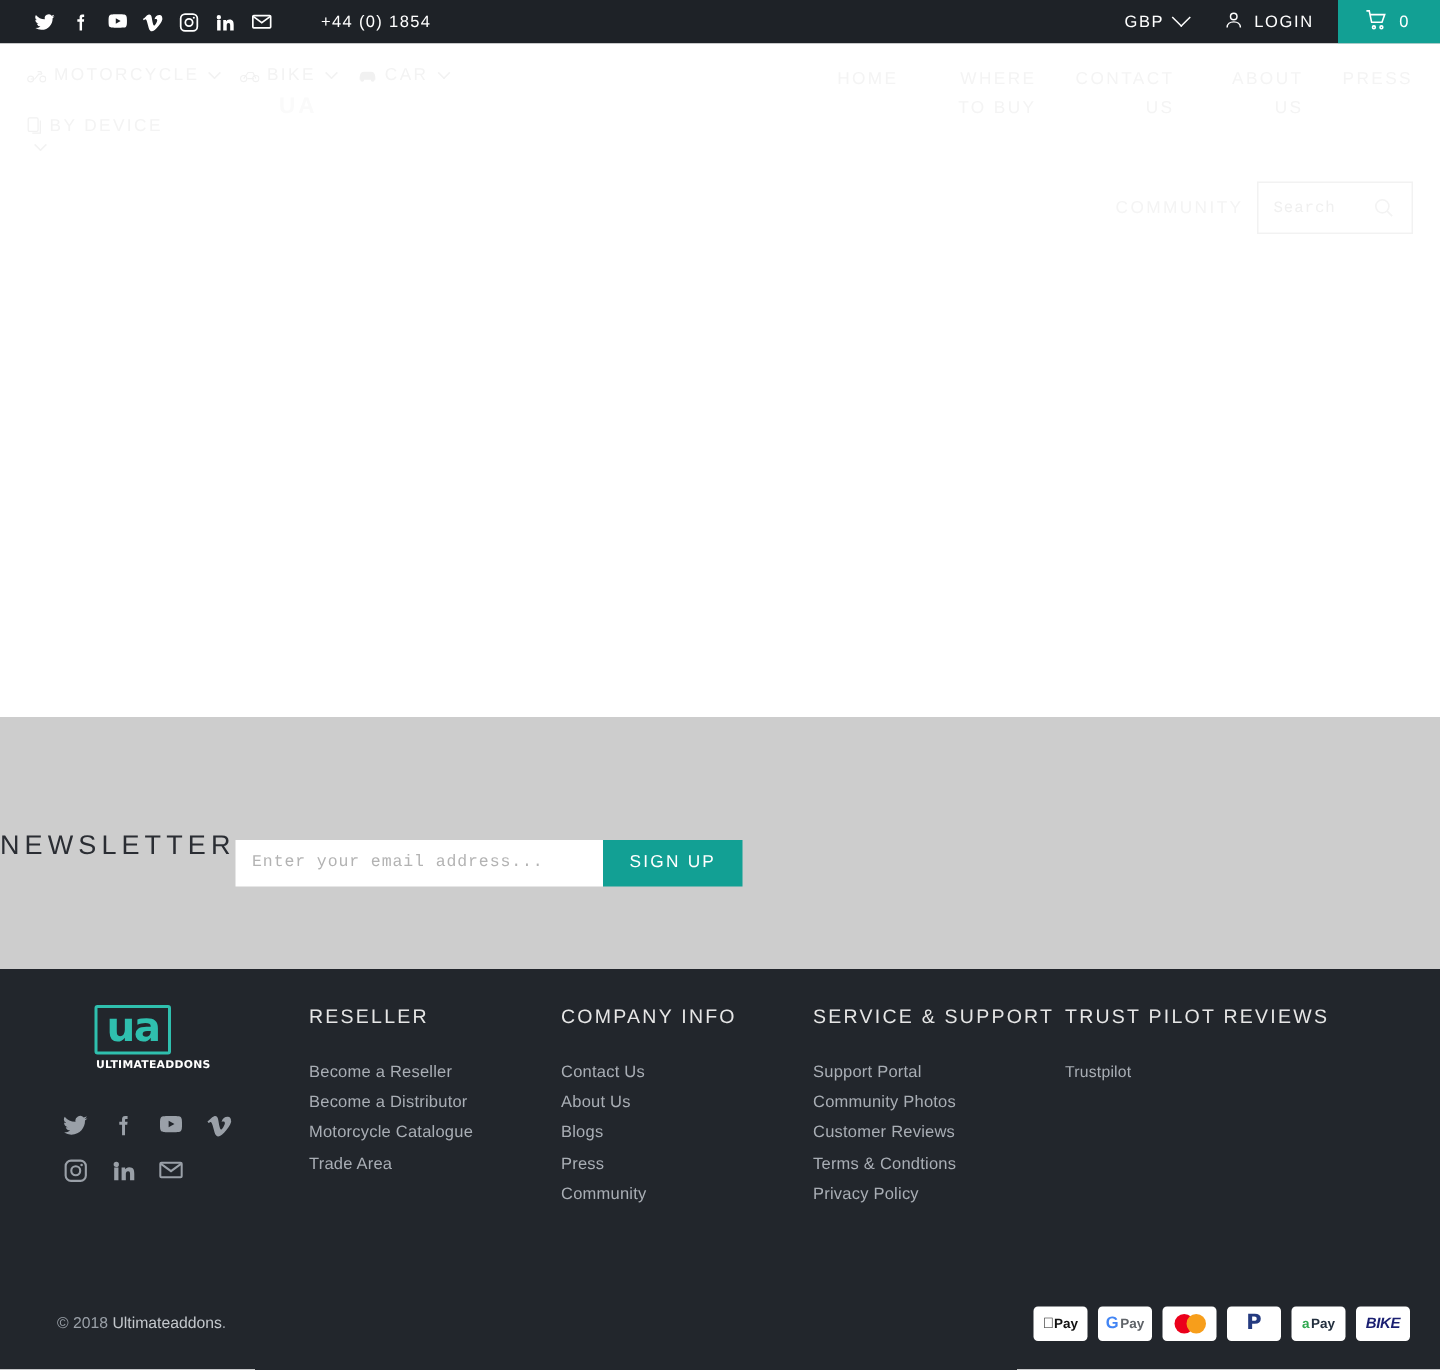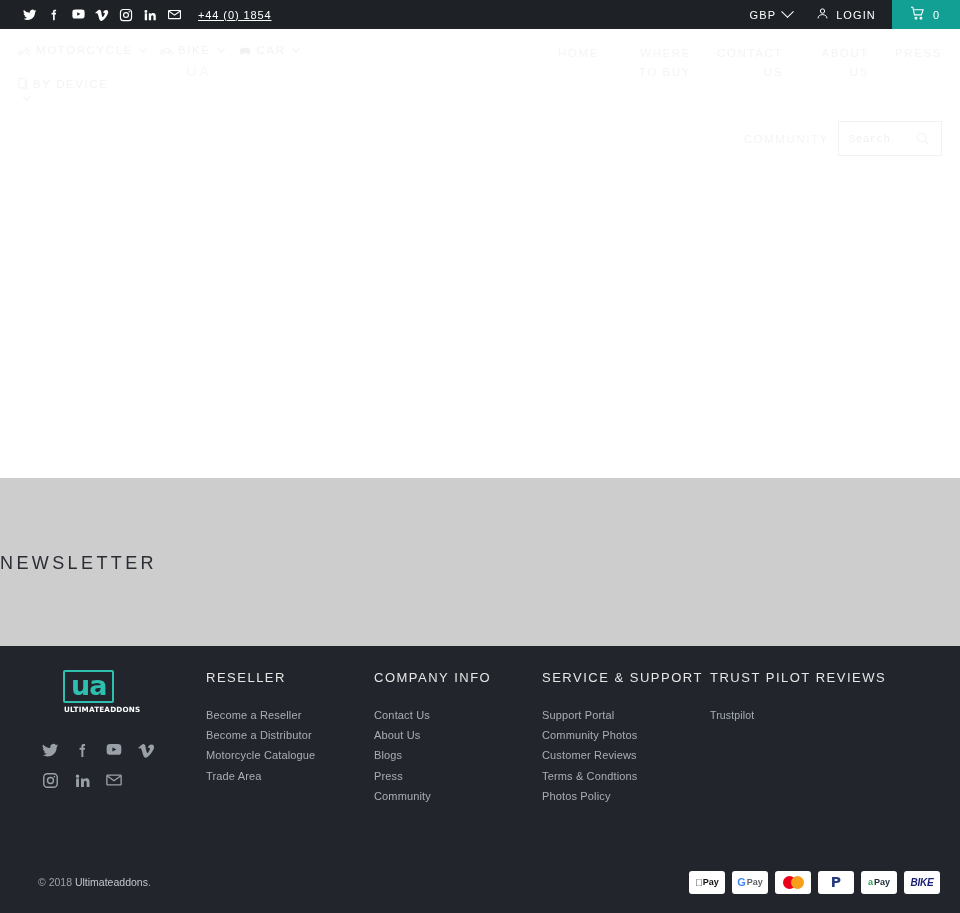--- a/index.html
+++ b/index.html
@@ -27,23 +27,22 @@
   .tb-social {
     width: 24px; height: 24px;
     display: flex; align-items: center; justify-content: center;
     color: #ffffff;
   }
   .tb-social svg { display: block; }
   .tb-phone {
     color: #ffffff;
     font-size: 11px;
     letter-spacing: 0.9px;
-    margin-left: 12px;
+    margin-left: 28px;
     white-space: nowrap;
-    text-decoration: underline;
   }
   .topbar-right {
     margin-left: auto;
     display: flex;
     align-items: stretch;
     height: 29px;
   }
   .currency {
     display: flex; align-items: center; gap: 7px;
     color: #ffffff; font-size: 11px; letter-spacing: 1.1px;
@@ -455,20 +454,24 @@
             <circle cx="10.5" cy="10.5" r="7"></circle>
             <path d="M15.6 15.6L21 21"></path>
           </svg>
       </span>
     </div>
   </div>
 </div>
 
 <div class="newsletter">
   <div class="nl-title">NEWSLETTER</div>
+  <div class="nl-row2">
+    <input class="nl-input nl-email" value="" placeholder="Enter your email address..." style="">
+    <button class="signup">SIGN UP</button>
+  </div>
 </div>
 
 <div class="footer">
   <div class="footer-cols">
 
     <div class="col-brand">
       <div class="logo-box">
         <span class="logo-ua">ua</span>
         <div class="logo-sub">ULTIMATEADDONS</div>
       </div>
@@ -530,21 +533,21 @@
       <a>Press</a>
       <a>Community</a>
     </div>
 
     <div class="fcol">
       <h4>SERVICE &amp; SUPPORT</h4>
       <a>Support Portal</a>
       <a>Community Photos</a>
       <a>Customer Reviews</a>
       <a>Terms &amp; Condtions</a>
-      <a>Photos Policy</a>
+      <a>Privacy Policy</a>
     </div>
 
     <div class="fcol wide">
       <h4>TRUST PILOT REVIEWS</h4>
       <a class="small-link">Trustpilot</a>
     </div>
 
   </div>
 
   <div class="footer-bottom">

